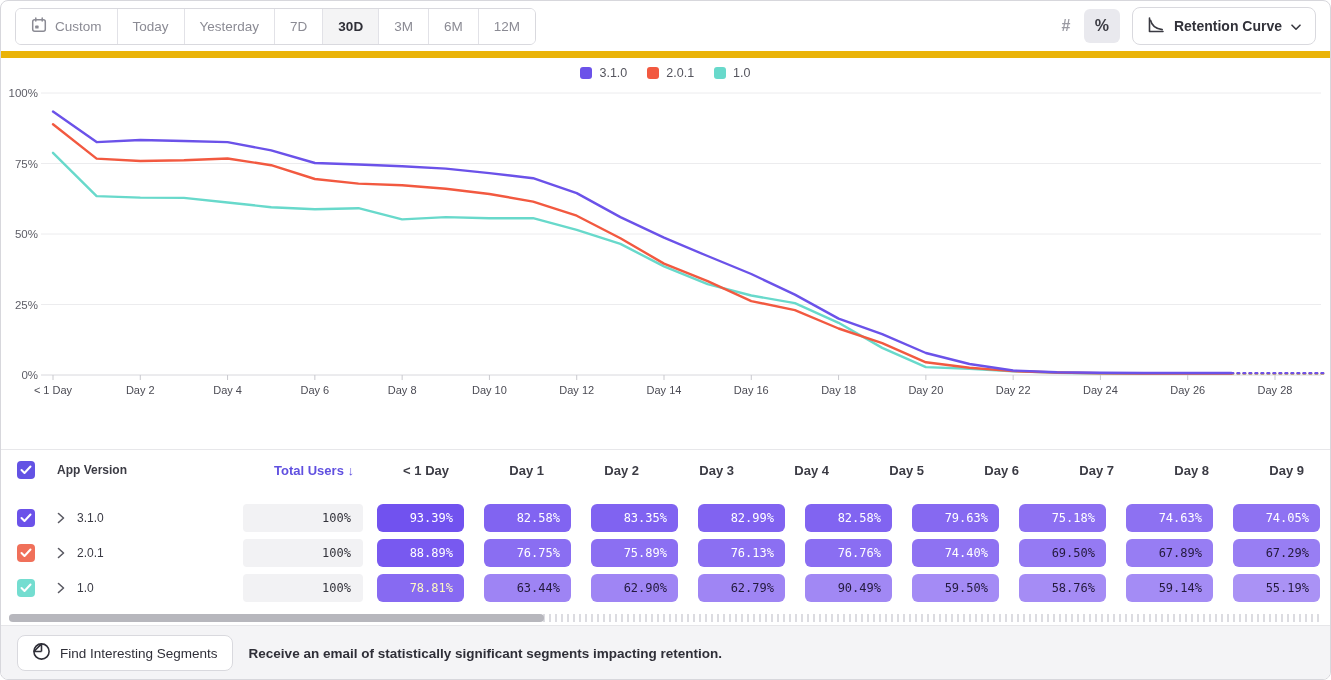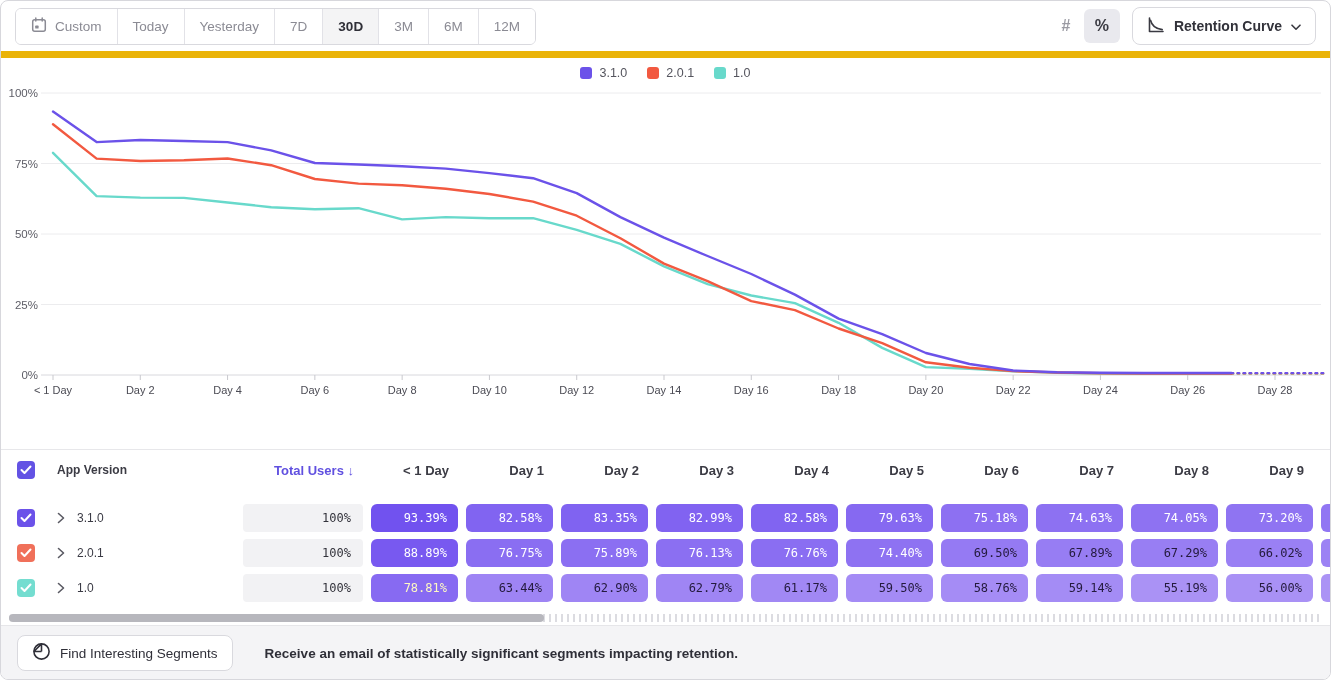--- a/index.html
+++ b/index.html
@@ -36,30 +36,30 @@
   .col-total { width:124px; flex:none; text-align:right; }
   .col-day { width:95px; flex:none; text-align:right; }
   .th-day, .th-total { font-size:13px; font-weight:bold; color:#3c3c45; padding-right:13px; white-space:nowrap; }
   .th-total { color:#6050e0; }
   .checkbox { width:18px; height:18px; border-radius:4px; display:flex; align-items:center; justify-content:center; cursor:pointer; }
   .rows { margin-top:10px; }
   .drow { height:35px; }
   .drow .col-version { font-weight:normal; color:#3a3a44; }
   .chev { display:flex; align-items:center; }
   .total-cell { height:28px; margin-right:4px; background:#f2f2f4; border-radius:4px; display:flex; align-items:center; justify-content:flex-end; padding-right:12px; font-family:"DejaVu Sans Mono", monospace; font-size:12px; color:#33333b; }
-  .pill { height:28px; margin:0 4px; border-radius:6px; display:flex; align-items:center; justify-content:flex-end; padding-right:11px; font-family:"DejaVu Sans Mono", monospace; font-size:12px; flex:none; width:87px; }
+  .pill { height:28px; margin:0 10px; border-radius:6px; display:flex; align-items:center; justify-content:flex-end; padding-right:11px; font-family:"DejaVu Sans Mono", monospace; font-size:12px; flex:none; width:87px; }
   .pill-sliver { height:28px; margin-left:4px; border-radius:6px 0 0 6px; width:13px; flex:none; }
 
   
   .hscroll { position:relative; height:14px; padding:3px 8px; }
   .hscroll-track { position:relative; height:8px; border-radius:4px; background:repeating-linear-gradient(90deg,#dcdce1 0 2px, transparent 2px 6px); }
   .hscroll-thumb { position:absolute; top:0; left:0; width:535px; height:8px; border-radius:4px; background:#b7b7bd; cursor:pointer; }
 
   
-  .footer { height:55px; background:#f4f4f6; border-top:1px solid #e6e6e9; display:flex; align-items:center; gap:32px; padding:0 16px; border-radius:0 0 8px 8px; }
+  .footer { height:55px; background:#f4f4f6; border-top:1px solid #e6e6e9; display:flex; align-items:center; gap:16px; padding:0 16px; border-radius:0 0 8px 8px; }
   .segments-btn { display:flex; align-items:center; gap:9px; height:36px; padding:0 14px; background:#fff; border:1px solid #d9d9de; border-radius:8px; font-size:13.5px; color:#2f2f38; cursor:pointer; white-space:nowrap; }
   .footer-msg { font-size:13.5px; font-weight:bold; color:#2f2f38; }
 </style>
 </head>
 <body>
 
 <div class="app">
 
   <div class="toolbar">
     <div class="range-group" id="range-group">
@@ -285,21 +285,21 @@
             </span>
             <span>1.0</span>
           </div>
           <div class="col-total">
             <div class="total-cell">100%</div>
           </div>
           <div class="pill" style="background: rgb(135, 106, 242); color: #fef9c3;">78.81%</div>
           <div class="pill" style="background: rgb(158, 132, 244); color: rgb(36, 26, 61);">63.44%</div>
           <div class="pill" style="background: rgb(159, 133, 244); color: rgb(36, 26, 61);">62.90%</div>
           <div class="pill" style="background: rgb(159, 133, 244); color: rgb(36, 26, 61);">62.79%</div>
-          <div class="pill" style="background: rgb(161, 136, 244); color: rgb(36, 26, 61);">61.17%</div>
+          <div class="pill" style="background: rgb(161, 136, 244); color: rgb(36, 26, 61);">90.49%</div>
           <div class="pill" style="background: rgb(164, 139, 245); color: rgb(36, 26, 61);">59.50%</div>
           <div class="pill" style="background: rgb(165, 140, 245); color: rgb(36, 26, 61);">58.76%</div>
           <div class="pill" style="background: rgb(164, 140, 245); color: rgb(36, 26, 61);">59.14%</div>
           <div class="pill" style="background: rgb(170, 146, 245); color: rgb(36, 26, 61);">55.19%</div>
           <div class="pill" style="background: rgb(169, 145, 245); color: rgb(36, 26, 61);">56.00%</div>
           <div class="pill-sliver" style="background: rgb(171, 147, 245);"></div>
         </div>
       </div>
   </div>
 

